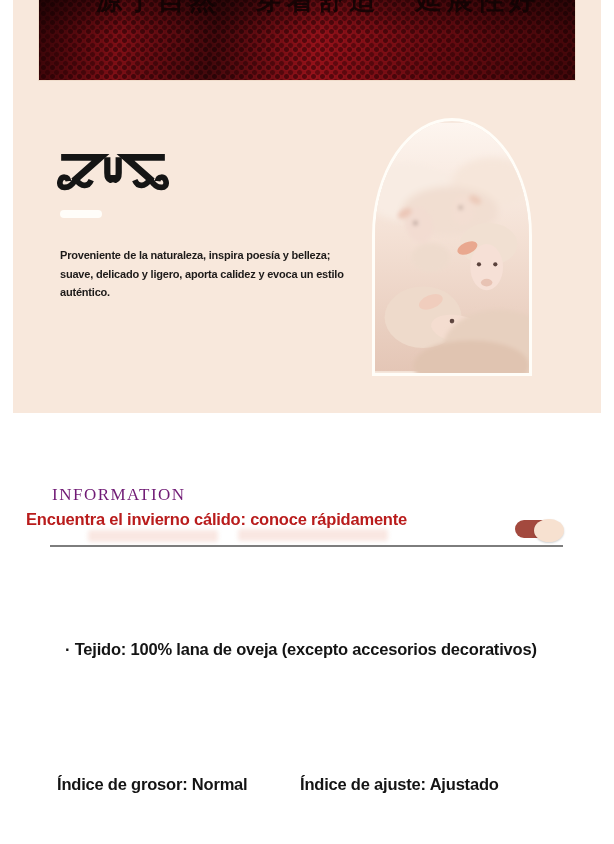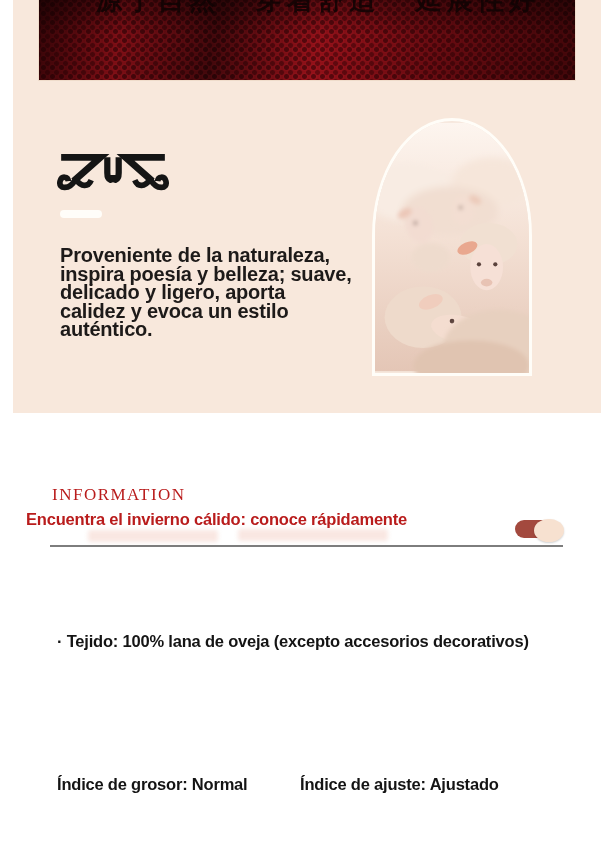--- a/index.html
+++ b/index.html
@@ -28,46 +28,46 @@
   .slogan.s0{left:57px;} .slogan.s1{left:217px;} .slogan.s2{left:377px;}
 
   
   .logo{position:absolute;left:44px;top:148px;width:112px;height:60px;}
   .logo svg{width:100%;height:100%;}
   .logo-underline{position:absolute;left:47px;top:210px;width:42px;height:8px;
                   background:#fffdf9;border-radius:4px;}
 
   
   .desc{position:absolute;left:47px;top:246px;width:292px;margin:0;
-        font-size:20px;line-height:18.5px;font-weight:700;color:#1d1a19;
+        font-size:11px;line-height:18.5px;font-weight:700;color:#1d1a19;
         letter-spacing:-0.2px;}
 
   
   .arch{position:absolute;left:359px;top:118px;width:160px;height:258px;
         border:3px solid #fffdf8;border-radius:80px 80px 0 0 / 118px 118px 0 0;
         overflow:hidden;background:#f6e7dc;box-sizing:border-box;}
   .arch svg{display:block;width:100%;height:100%;}
 
   
   .info-title{position:absolute;left:52px;top:485px;margin:0;
         font-family:"Liberation Serif",serif;font-size:17px;font-weight:400;
-        letter-spacing:1.5px;color:#b91c1c;}
+        letter-spacing:1.5px;color:#701a75;}
   .ghost{position:absolute;background:rgba(233,170,152,.28);filter:blur(2px);border-radius:3px;}
   .ghost.g1{left:88px;top:530px;width:130px;height:12px;}
   .ghost.g2{left:238px;top:529px;width:150px;height:12px;}
   .info-heading{position:absolute;left:26px;top:510px;margin:0;
         font-size:16.5px;font-weight:700;color:#b91c1c;letter-spacing:-0.2px;}
   .toggle{position:absolute;left:515px;top:519px;width:50px;height:23px;cursor:pointer;}
   .toggle .track{position:absolute;left:0;top:1px;width:45px;height:18px;border-radius:10px;
         background:#a3493e;}
   .toggle .knob{position:absolute;left:19px;top:0;width:30px;height:23px;border-radius:50%;
         background:#f7e1d0;box-shadow:0 1px 2px rgba(0,0,0,.18);}
   .divider{position:absolute;left:50px;top:545px;width:513px;height:2px;background:#7d7d7d;border:none;margin:0;}
 
-  .bullet{position:absolute;margin:0;font-size:16.5px;font-weight:700;color:#141414;
+  .bullet{position:absolute;margin:8px;font-size:16.5px;font-weight:700;color:#141414;
           letter-spacing:-0.2px;}
   .b1{left:57px;top:632px;width:540px;}
   .b2{left:57px;top:721px;}
   .spec{position:absolute;top:775px;margin:0;font-size:16.5px;font-weight:700;color:#141414;
         letter-spacing:-0.2px;}
   .sp1{left:57px;} .sp2{left:300px;}
 </style>
 </head>
 <body>
 

